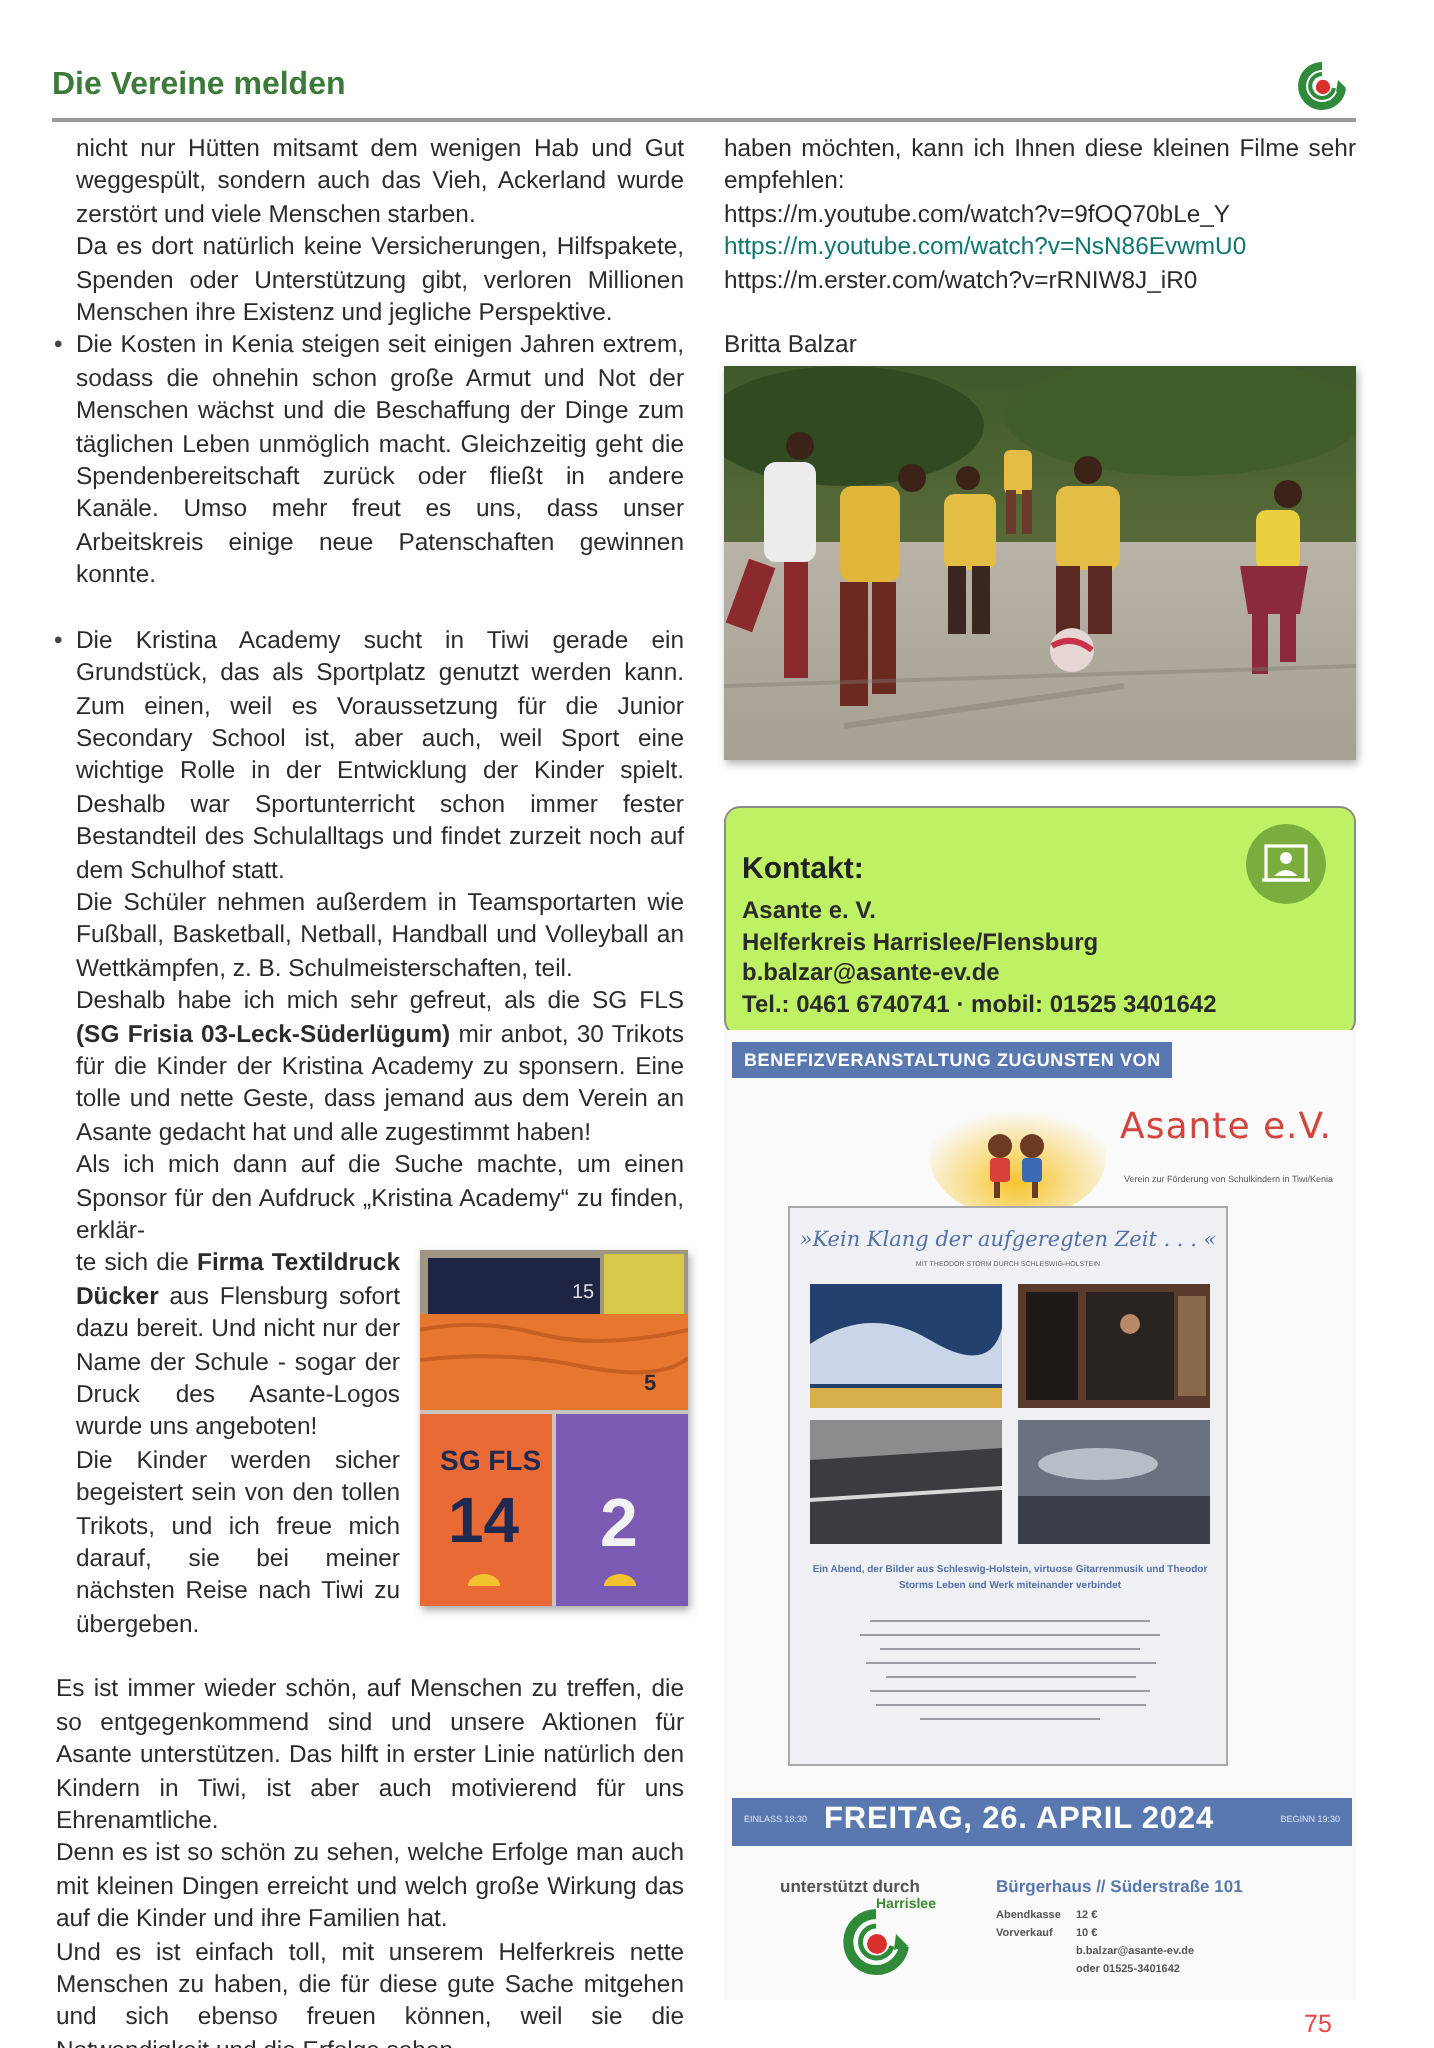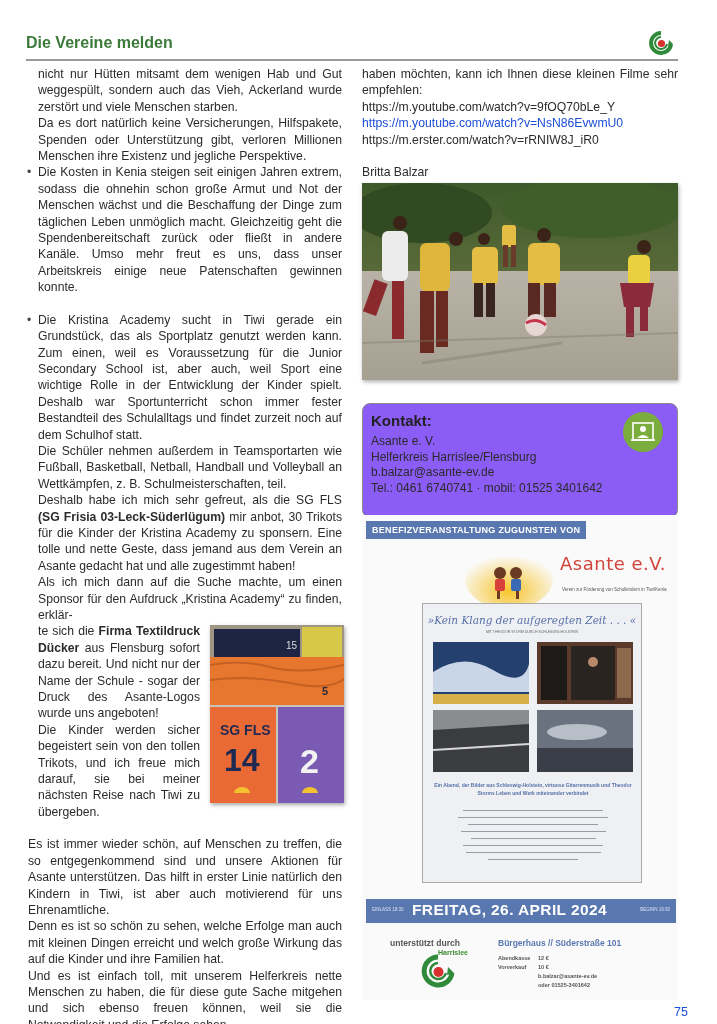--- a/index.html
+++ b/index.html
@@ -21,50 +21,50 @@
   .bullet::before { content: "\2022"; position: absolute; left: -1px; top: 0; color: #444; }
   .gap { height: 16px; }
   b { font-weight: bold; }
 
   .wrap-block { position: relative; }
   .wrap-text { width: 172px; text-align: justify; padding-left: 10px; }
   .jersey-photo { position: absolute; left: 182px; top: 2px; width: 134px; height: 178px; box-shadow: 1px 2px 4px rgba(0,0,0,0.35); background: #c9c4bb; overflow: hidden; }
 
   .soccer-photo { position: absolute; left: 362px; top: 183px; width: 316px; height: 197px; box-shadow: 1px 2px 4px rgba(0,0,0,0.3); overflow: hidden; background: #b9b2a2; }
 
-  .contact-box { position: absolute; left: 362px; top: 403px; width: 316px; height: 115px; border: 1.5px solid #8c8c8c; border-radius: 8px; background: #8b5cf6; padding: 8px 8px; }
+  .contact-box { position: absolute; left: 362px; top: 403px; width: 316px; height: 115px; border: 1.5px solid #8c8c8c; border-radius: 8px; background: #bef264; padding: 22px 8px; }
   .contact-title { font-size: 15px; font-weight: bold; color: #222; margin-bottom: 5px; }
-  .contact-line { font-size: 12px; line-height: 15.5px; color: #2b2b2b; }
+  .contact-line { font-size: 12px; line-height: 15.5px; color: #2b2b2b; font-weight: bold; }
   .contact-icon { position: absolute; right: 14px; top: 8px; width: 40px; height: 40px; border-radius: 50%; background: #7aac3e; }
 
   .flyer { position: absolute; left: 362px; top: 515px; width: 316px; height: 485px; background: #fafafa; }
   .flyer-banner { position: absolute; left: 4px; top: 6px; height: 18px; padding: 0 6px; background: #5a78b0; color: #fff; font-size: 9px; font-weight: bold; line-height: 18px; letter-spacing: 0.3px; }
   .flyer-logo-sun { position: absolute; left: 102px; top: 28px; width: 90px; height: 60px; }
   .asante-name { position: absolute; left: 198px; top: 38px; font-family: "DejaVu Sans", sans-serif; font-size: 18px; color: #d2453c; letter-spacing: 0.5px; }
   .asante-sub { position: absolute; left: 200px; top: 72px; font-size: 4.5px; color: #555; }
-  .poster { position: absolute; left: 60px; top: 88px; width: 220px; height: 280px; background: #eef0f4; border: 1px solid #aaa; }
+  .poster { position: absolute; left: 32px; top: 88px; width: 220px; height: 280px; background: #eef0f4; border: 1px solid #aaa; }
   .poster-title { position: absolute; left: 0; width: 100%; top: 10px; text-align: center; font-family: "DejaVu Serif", serif; font-style: italic; font-size: 10.5px; color: #5670a8; }
   .poster-sub { position: absolute; left: 0; width: 100%; top: 26px; text-align: center; font-size: 3.5px; color: #666; }
   .poster-img { position: absolute; width: 96px; height: 62px; }
   .poster-caption { position: absolute; left: 6px; width: 208px; top: 178px; text-align: center; font-size: 5px; line-height: 7.5px; color: #5670a8; font-weight: bold; }
   .poster-body { position: absolute; left: 30px; width: 160px; top: 200px; }
   .poster-body div { height: 1.5px; background: #9a9ca3; margin: 5.5px auto 0; }
   .date-bar { position: absolute; left: 4px; top: 384px; width: 310px; height: 24px; background: #5a78b0; }
   .date-small-l { position: absolute; left: 6px; top: 8px; font-size: 4.5px; color: #d9e2f3; }
   .date-text { position: absolute; left: 46px; top: 2px; font-size: 15.5px; font-weight: bold; color: #fff; letter-spacing: 0.4px; text-align: center; }
   .date-small-r { position: absolute; right: 6px; top: 8px; font-size: 4.5px; color: #d9e2f3; }
   .support-label { position: absolute; left: 28px; top: 423px; font-size: 8.5px; font-weight: bold; color: #555; }
   .harrislee-logo { position: absolute; left: 56px; top: 436px; width: 44px; height: 40px; }
   .harrislee-text { position: absolute; left: 76px; top: 434px; font-size: 7px; font-weight: bold; color: #3c8a32; }
   .venue { position: absolute; left: 136px; top: 423px; font-size: 8.5px; font-weight: bold; color: #5a78b0; }
   .price { position: absolute; left: 136px; font-size: 5.5px; color: #555; font-weight: bold; }
   .price span { display: inline-block; width: 40px; }
   .price-contact { position: absolute; left: 176px; font-size: 5.5px; color: #555; font-weight: bold; }
 
-  .page-number { position: absolute; left: 674px; top: 1005px; font-size: 12.5px; color: #1d4ed8; }
+  .page-number { position: absolute; left: 652px; top: 1005px; font-size: 12.5px; color: #ef4444; }
 </style>
 </head>
 <body>
 
 <div class="header">
   <div class="header-title">Die Vereine melden</div>
   <svg class="header-logo" viewBox="0 0 26 26">
     <path d="M13 3 A10 10 0 1 0 23 14" fill="none" stroke="#2f8a3a" stroke-width="4"></path>
     <path d="M13 7 A6 6 0 1 0 19 14" fill="none" stroke="#2f8a3a" stroke-width="2"></path>
     <circle cx="13.5" cy="13.5" r="3.6" fill="#d8302c"></circle>
@@ -110,21 +110,21 @@
   <div class="gap"></div>
   <p class="just">Es ist immer wieder schön, auf Menschen zu treffen, die so entgegenkommend sind und unsere Aktionen für Asante unterstützen. Das hilft in erster Linie natürlich den Kindern in Tiwi, ist aber auch motivierend für uns Ehrenamtliche.</p>
   <p class="just">Denn es ist so schön zu sehen, welche Erfolge man auch mit kleinen Dingen erreicht und welch große Wirkung das auf die Kinder und ihre Familien hat.</p>
   <p class="just">Und es ist einfach toll, mit unserem Helferkreis nette Menschen zu haben, die für diese gute Sache mitgehen und sich ebenso freuen können, weil sie die Notwendigkeit und die Erfolge sehen.</p>
 
 </div>
 
 <div class="col col-right">
   <p class="just">haben möchten, kann ich Ihnen diese kleinen Filme sehr empfehlen:</p>
   <a style="display:block;color:#2b2b2b;text-decoration:none;">https://m.youtube.com/watch?v=9fOQ70bLe_Y</a>
-  <a style="display:block;color:#1d4ed8;text-decoration:none;">https://m.youtube.com/watch?v=NsN86EvwmU0</a>
+  <a style="display:block;color:#0f766e;text-decoration:none;">https://m.youtube.com/watch?v=NsN86EvwmU0</a>
   <a style="display:block;color:#2b2b2b;text-decoration:none;">https://m.erster.com/watch?v=rRNIW8J_iR0</a>
   <div class="gap"></div>
   <p>Britta Balzar</p>
 </div>
 
 <div class="soccer-photo">
   <svg width="316" height="197" viewBox="0 0 316 197">
     <defs>
       <linearGradient id="grass" x1="0" y1="0" x2="0" y2="1">
         <stop offset="0" stop-color="#3e5a2a"></stop>

